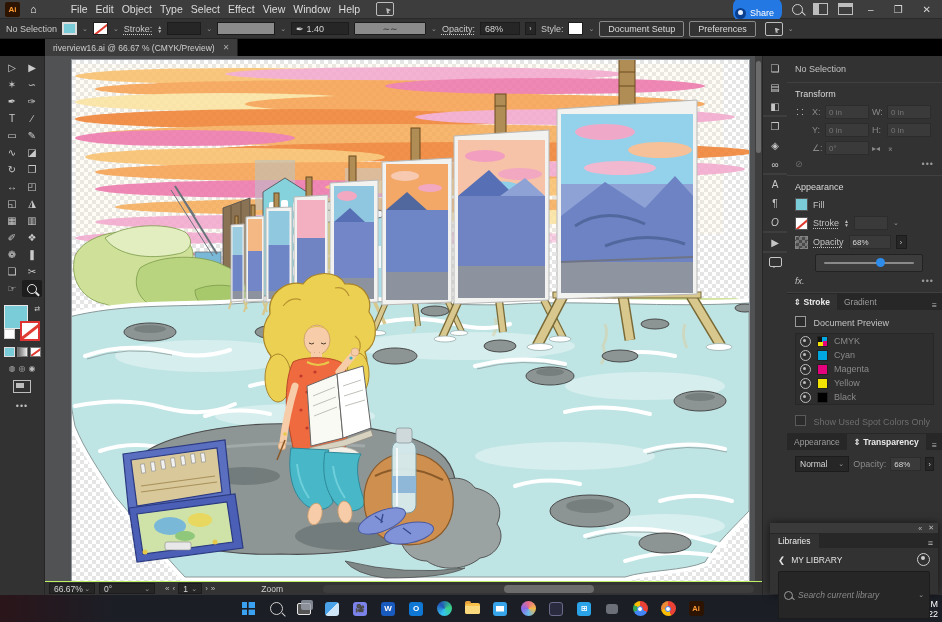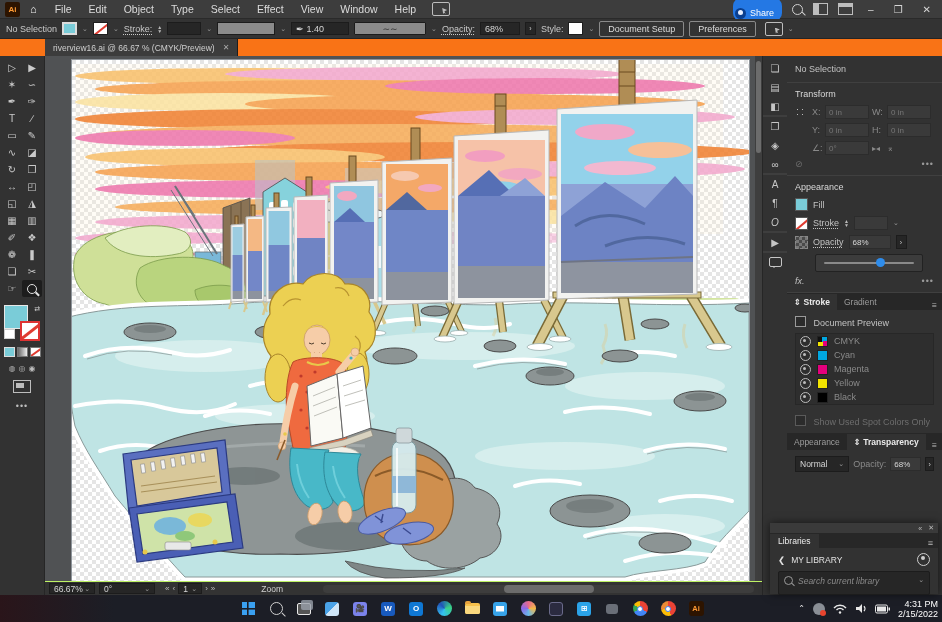--- a/index.html
+++ b/index.html
@@ -6,21 +6,21 @@
     font-family:"Liberation Sans","DejaVu Sans",sans-serif;background:#323232;
     -webkit-font-smoothing:antialiased}
   .app{position:relative;width:942px;height:622px;background:#323232;font-size:10px;color:#d6d6d6}
 
   
   .titlebar{position:absolute;left:0;top:0;width:942px;height:19px;background:#3d3d3d;
     display:flex;align-items:center;border-bottom:1px solid #2a2a2a;box-sizing:border-box}
   .ailogo{width:15px;height:15px;margin:0 6px 0 5px;background:#2d1400;color:#ff9a33;
     font-weight:bold;font-size:8px;display:flex;align-items:center;justify-content:center;border-radius:2px}
   .home{color:#e8e8e8;font-size:11px;margin:0 10px 0 4px}
-  .menus{display:flex;gap:17px;font-size:10.5px;color:#dcdcdc;margin-left:8px}
+  .menus{display:flex;gap:8px;font-size:10.5px;color:#dcdcdc;margin-left:24px}
   .menus span{cursor:default}
   .arrange-ico{width:16px;height:12px;border:1px solid #bdbdbd;border-radius:2px;margin-left:16px;position:relative}
   .arrange-ico:after{content:"";position:absolute;right:2px;bottom:1px;width:5px;height:6px;background:#bdbdbd;clip-path:polygon(0 0,100% 35%,45% 55%,70% 100%,40% 80%,20% 100%)}
   .tb-right{margin-left:auto;display:flex;align-items:center;gap:10px;padding-right:6px}
   .sharebtn{height:15px;background:#2478e4;border-radius:8px;display:flex;align-items:center;
     gap:4px;padding:8px 8px 0 2px;color:#fff;font-size:9px}
   .shareav{width:11px;height:11px;border-radius:50%;background:#0a3f8f;position:relative}
   .shareav:after{content:"";position:absolute;left:3px;top:2px;width:5px;height:5px;border-radius:50%;background:#e8f0ff}
   .glass{width:9px;height:9px;border:1.4px solid #d0d0d0;border-radius:50%;position:relative}
   .glass:after{content:"";position:absolute;width:5px;height:1.4px;background:#d0d0d0;transform:rotate(45deg);right:-4px;bottom:-1px}
@@ -42,21 +42,21 @@
   .stepper{display:flex;flex-direction:column;font-size:5px;color:#bbb;line-height:4px}
   .fld{background:#262626;border:1px solid #1c1c1c;height:13px;display:flex;align-items:center;
     padding:0 4px;color:#d6d6d6;box-sizing:border-box}
   .brushfld{width:58px;gap:3px}
   .wavefld{width:72px;background:#8b8b8b;color:#333;justify-content:center;border-radius:1px}
   .chevbtn{width:11px;height:13px;background:#262626;border:1px solid #1c1c1c;display:flex;align-items:center;justify-content:center;color:#cfcfcf;font-size:7px;box-sizing:border-box}
   .btn{border:1px solid #8a8a8a;border-radius:2px;height:14px;display:flex;align-items:center;
     padding:0 8px;color:#dcdcdc;background:transparent;font-size:9px}
 
   
-  .tabrow{position:absolute;left:0;top:39px;width:942px;height:17px;background:#f97316;display:flex}
+  .tabrow{position:absolute;left:0;top:39px;width:942px;height:17px;background:#000000;display:flex}
   .doctab{margin-left:45px;background:#3c3c3c;height:17px;display:flex;align-items:center;gap:8px;
     padding:0 8px;font-size:8.5px;color:#cfcfcf;border-right:1px solid #1e1e1e}
   .doctab .x{color:#aaa;font-size:8px}
 
   
   .toolbar{position:absolute;left:0;top:56px;width:45px;height:539px;background:#323232;
     border-right:1px solid #262626;box-sizing:border-box;display:flex;flex-direction:column;align-items:center;padding-top:3px}
   .tgrid{display:grid;grid-template-columns:20px 20px;grid-auto-rows:17px}
   .tool{display:flex;align-items:center;justify-content:center;color:#cacaca;font-size:10px}
   .tool.sel{background:#1d1d1d;border-radius:2px}
@@ -141,21 +141,21 @@
     box-shadow:0 0 8px rgba(0,0,0,.6);font-size:9px;z-index:5}
   .libhead{height:10px;background:#3a3a3a;display:flex;justify-content:flex-end;align-items:center;gap:6px;
     color:#bbb;font-size:7px;padding-right:4px}
   .libtabs{height:15px;background:#272727;display:flex;align-items:flex-end;color:#ececec}
   .libtabs .t{background:#323232;padding:2px 8px;font-size:8.5px}
   .libtabs .menu{margin-left:auto;padding-right:5px;color:#bbb}
   .librow{display:flex;align-items:center;gap:6px;padding:5px 8px;color:#e2e2e2;font-size:8.5px}
   .person{width:11px;height:11px;border-radius:50%;border:1.2px solid #cfcfcf;position:relative;margin-left:auto}
   .person:after{content:"";position:absolute;left:2.6px;top:1.6px;width:4px;height:4px;border-radius:50%;background:#cfcfcf}
   .libsearch{margin:0 8px;background:#262626;border:1px solid #1c1c1c;height:14px;border-radius:2px;
-    display:flex;align-items:flex-start;gap:5px;padding:4px 5px;color:#8a8a8a;font-style:italic;font-size:8.5px}
+    display:flex;align-items:center;gap:5px;padding:16px 5px;color:#8a8a8a;font-style:italic;font-size:8.5px}
   .glass2{width:7px;height:7px;border:1.2px solid #9a9a9a;border-radius:50%;position:relative;flex:none}
   .glass2:after{content:"";position:absolute;width:4px;height:1.2px;background:#9a9a9a;transform:rotate(45deg);right:-3px;bottom:-1px}
 
   
   .taskbar{position:absolute;left:0;top:595px;width:942px;height:27px;
     background:linear-gradient(90deg,#2a151a 0%,#1c1e26 12%,#1c1e26 100%);display:flex;align-items:center}
   .tbicons{position:absolute;left:236px;display:flex;gap:4px;align-items:center}
   .tbi{width:24px;height:24px;display:flex;align-items:center;justify-content:center;position:relative}
   .i-start{width:13px;height:13px;background:#3aa0f0;
     -webkit-mask:linear-gradient(#000,#000);

